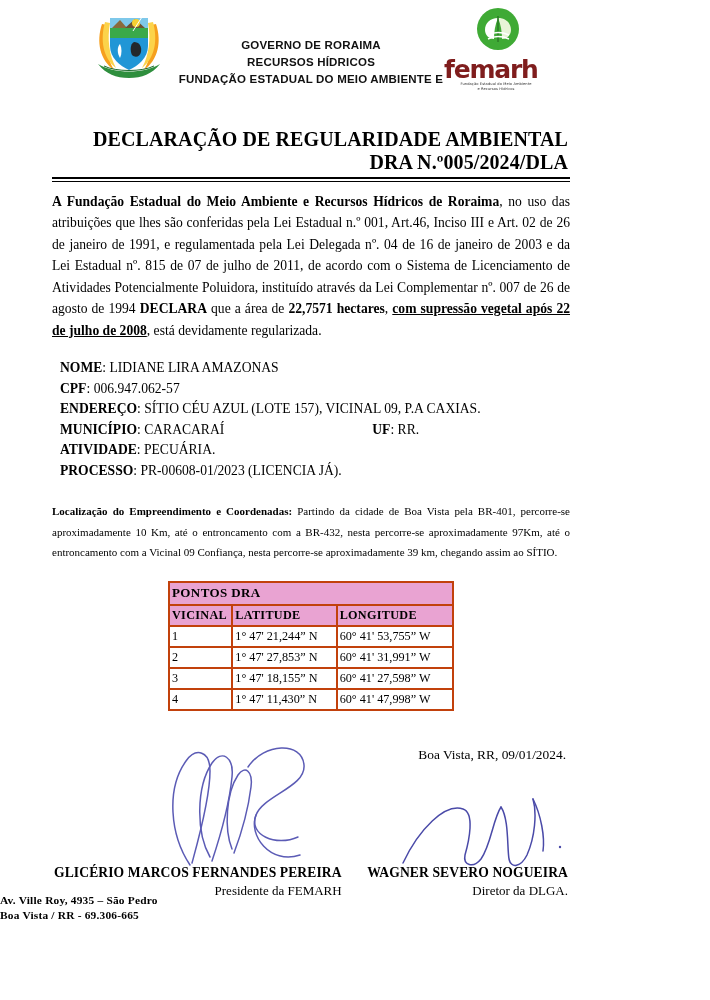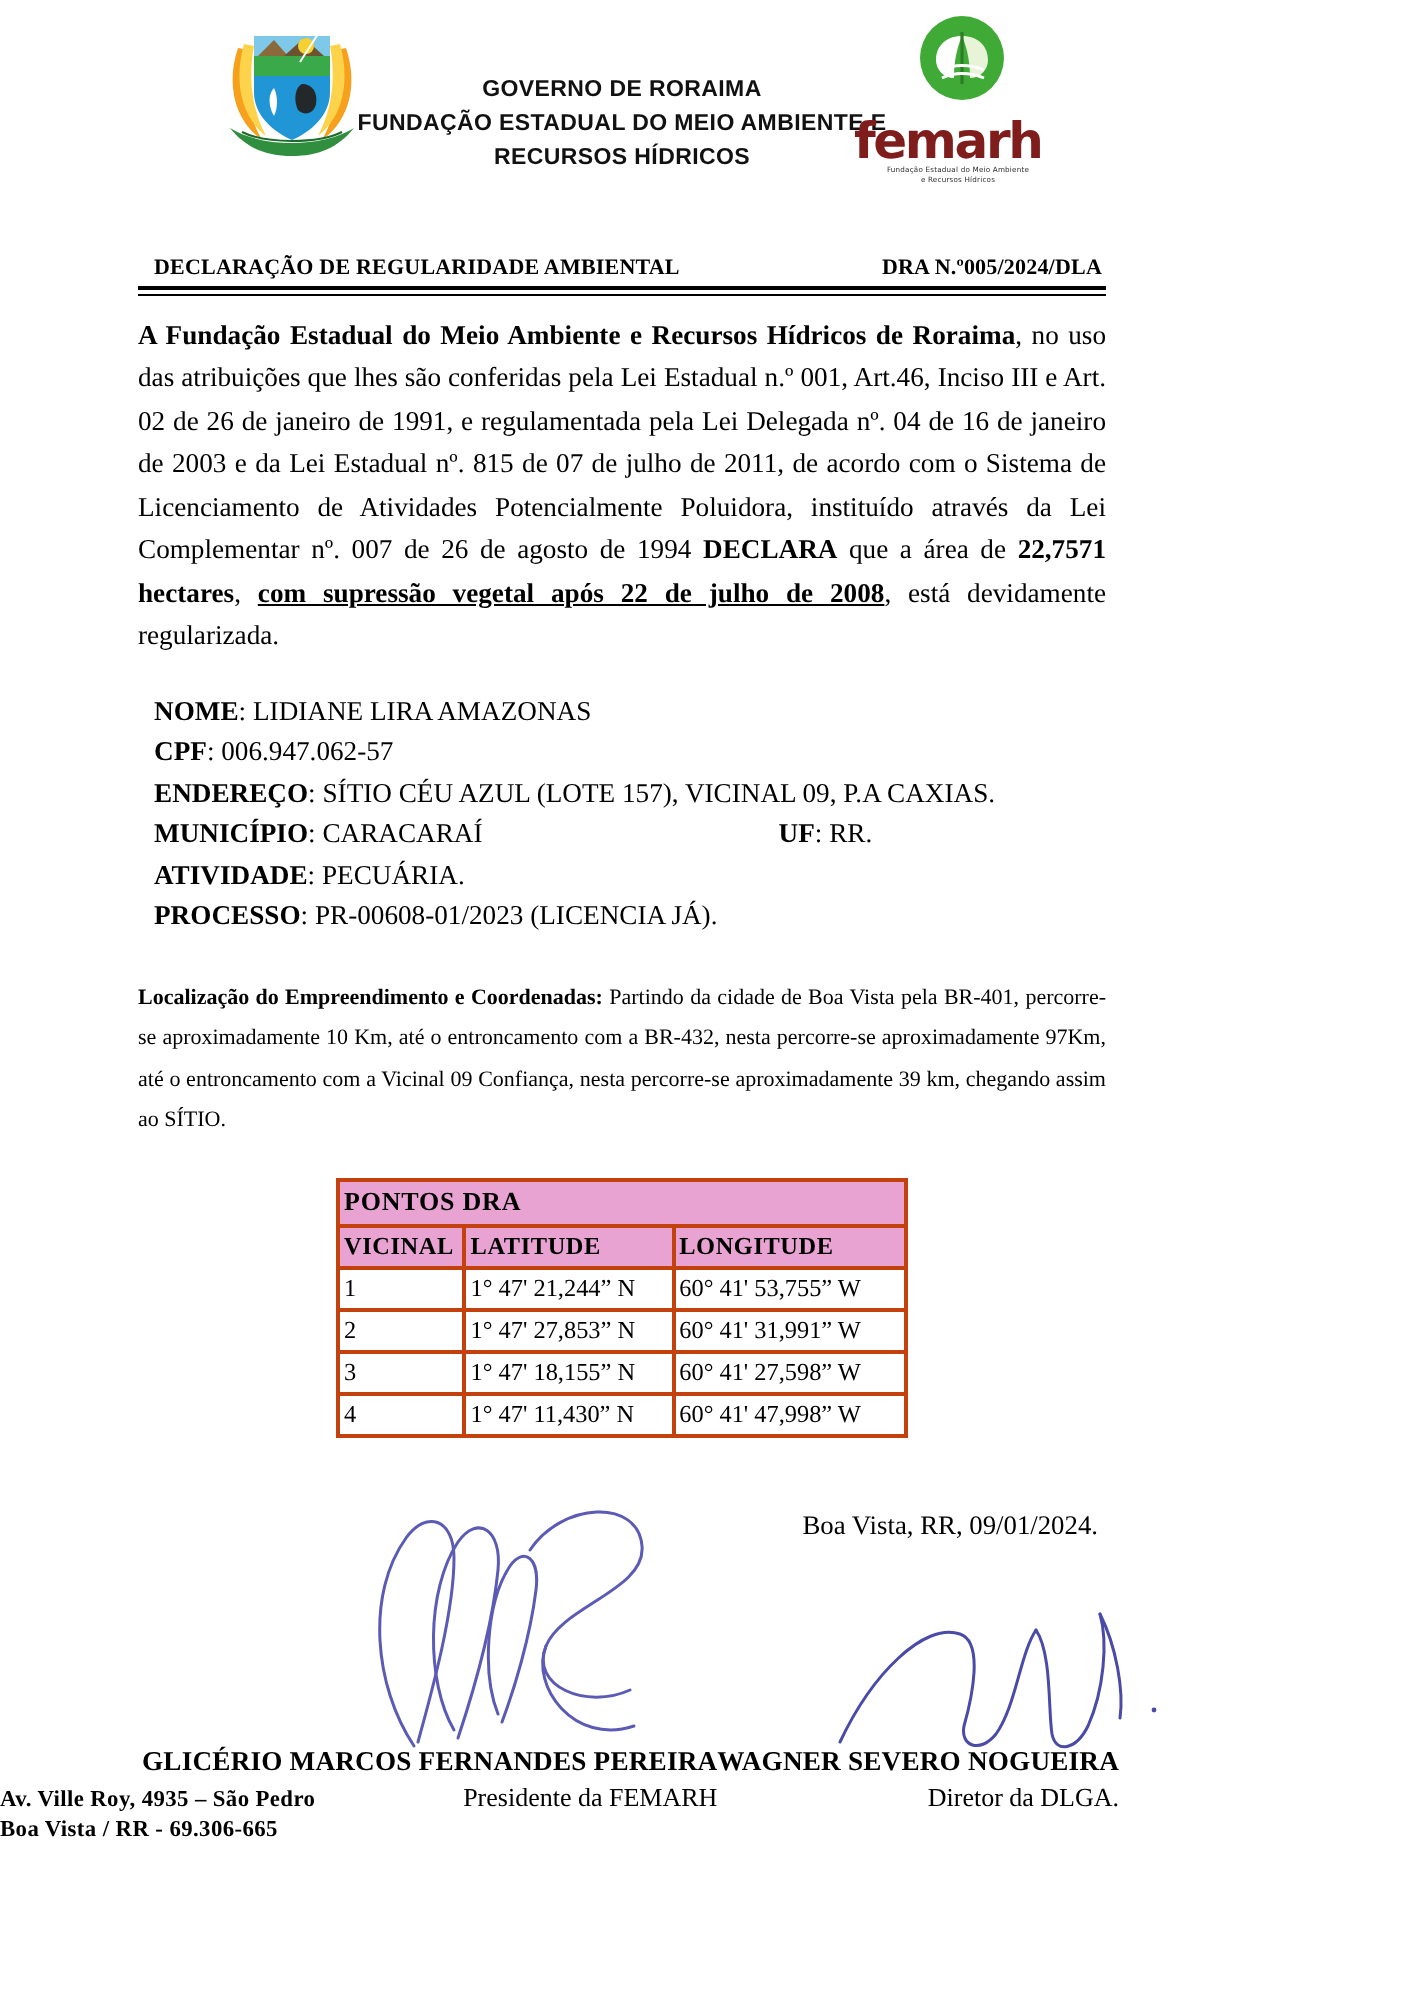--- a/index.html
+++ b/index.html
@@ -14,21 +14,21 @@
     position: relative;
     font-family: "Liberation Serif", "DejaVu Serif", serif;
     color: #000000;
     overflow: hidden;
   }
   .page {
     position: relative;
     width: 622px;
     height: 1000px;
     box-sizing: border-box;
-    padding: 0 69px;
+    padding: 0 52px;
   }
 
   
   .header {
     position: relative;
     height: 100px;
     padding-top: 12px;
     display: flex;
     align-items: center;
     justify-content: center;
@@ -75,24 +75,25 @@
     text-align: center;
     width: 104px;
   }
 
   
   .title-row {
     display: flex;
     justify-content: space-between;
     align-items: flex-end;
     font-weight: bold;
-    font-size: 11px;
+    font-size: 20px;
     letter-spacing: .1px;
     margin-top: 16px;
     padding: 0 2px 0 8px;
+    flex-direction: column;
   }
   .rule-thick {
     border-top: 2.6px solid #000;
     margin-top: 3px;
   }
   .rule-thin {
     border-top: 1px solid #000;
     margin-top: 1.6px;
   }
 
@@ -242,22 +243,22 @@
 
         <path d="M42 34 C47 34 50 38 49 44 C48 49 43 50 40 47 C38 43 38 36 42 34 Z" fill="#23282b"></path>
 
         <path d="M6 56 C22 66 52 66 68 56 C60 66 50 70 37 70 C24 70 14 66 6 56 Z" fill="#2f8f3e"></path>
         <path d="M12 58 C24 64 50 64 62 58" stroke="#1d6b2c" stroke-width="1" fill="none"></path>
       </svg>
     </div>
 
     <div class="header-titles">
       <div>GOVERNO DE RORAIMA</div>
+      <div>RECURSOS HÍDRICOS</div>
       <div>FUNDAÇÃO ESTADUAL DO MEIO AMBIENTE E</div>
-      <div>RECURSOS HÍDRICOS</div>
     </div>
 
     <div class="femarh">
       <svg viewBox="0 0 108 44" width="108" height="44">
         <circle cx="54" cy="21" r="21" fill="#3faa35"></circle>
         <path d="M54 10 C46 10 41 15 41 22 C41 27 45 31 50 31 C50 24 51 17 54 10 Z" fill="#ffffff"></path>
         <path d="M54 10 C62 10 67 15 67 22 C67 27 63 31 58 31 C58 24 57 17 54 10 Z" fill="#e8f4d8"></path>
         <path d="M54 8 L54 34" stroke="#2d7d28" stroke-width="1.6"></path>
         <path d="M44 27 C50 24 58 24 65 27" stroke="#ffffff" stroke-width="1.4" fill="none"></path>
         <path d="M44 31 C50 28 58 28 65 31" stroke="#ffffff" stroke-width="1.4" fill="none"></path>

